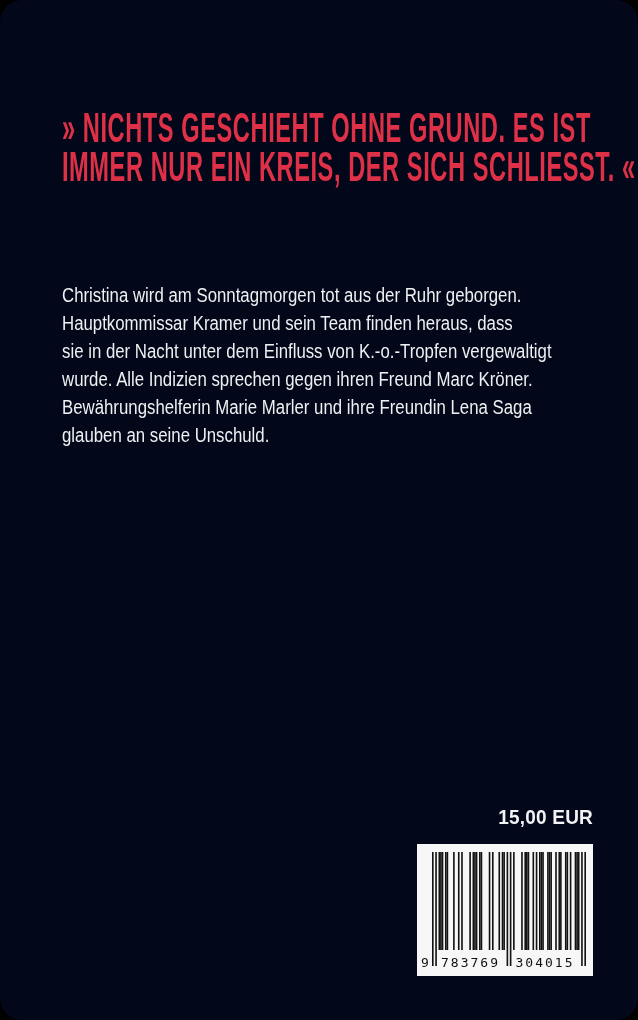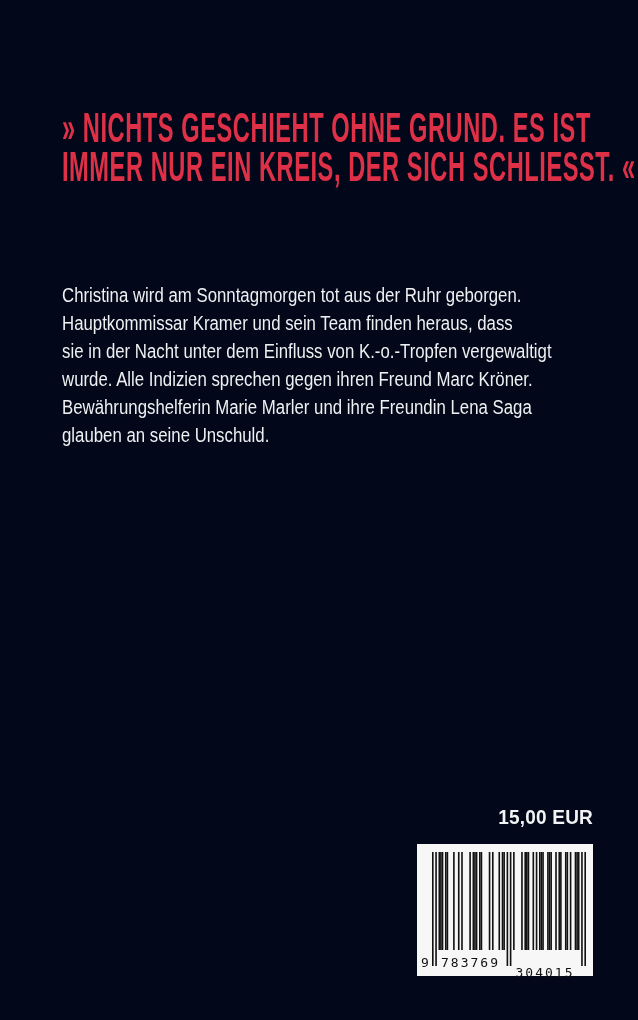--- a/index.html
+++ b/index.html
@@ -4,20 +4,21 @@
 <style>
   html, body { margin: 0; padding: 0; }
   body { background: #000; }
   .cover {
     position: relative;
     width: 638px;
     height: 1020px;
     background: #03071a;
     overflow: hidden;
     font-family: "Liberation Sans", sans-serif;
+    border-radius: 22px;
   }
 
   
   .quote {
     position: absolute;
     left: 62px;
     top: 108px;
   }
   .quote-line {
     height: 39px;
@@ -87,21 +88,21 @@
     bottom: 5px;
     width: 100%;
     height: 16px;
     font-family: "DejaVu Sans Mono", monospace;
     font-size: 13px;
     line-height: 16px;
     color: #111;
   }
   .digit-lead  { position: absolute; left: 4px;  }
   .digit-g1    { position: absolute; left: 24px; width: 64px; letter-spacing: 2px; }
-  .digit-g2    { position: absolute; left: 95px; width: 66px; text-align: center; letter-spacing: 2px; margin-top: 10px; }
+  .digit-g2    { position: absolute; left: 95px; width: 66px; text-align: center; letter-spacing: 2px; }
 </style>
 </head>
 <body>
 
 <div class="cover" style="background: rgb(3, 7, 26);">
 
   <div class="quote">
     <div class="quote-line" style="color: rgb(222, 49, 72);">» NICHTS GESCHIEHT OHNE GRUND. ES IST</div>
     <div class="quote-line" style="color: rgb(222, 49, 72);">IMMER NUR EIN KREIS, DER SICH SCHLIESST. «</div>
   </div>

